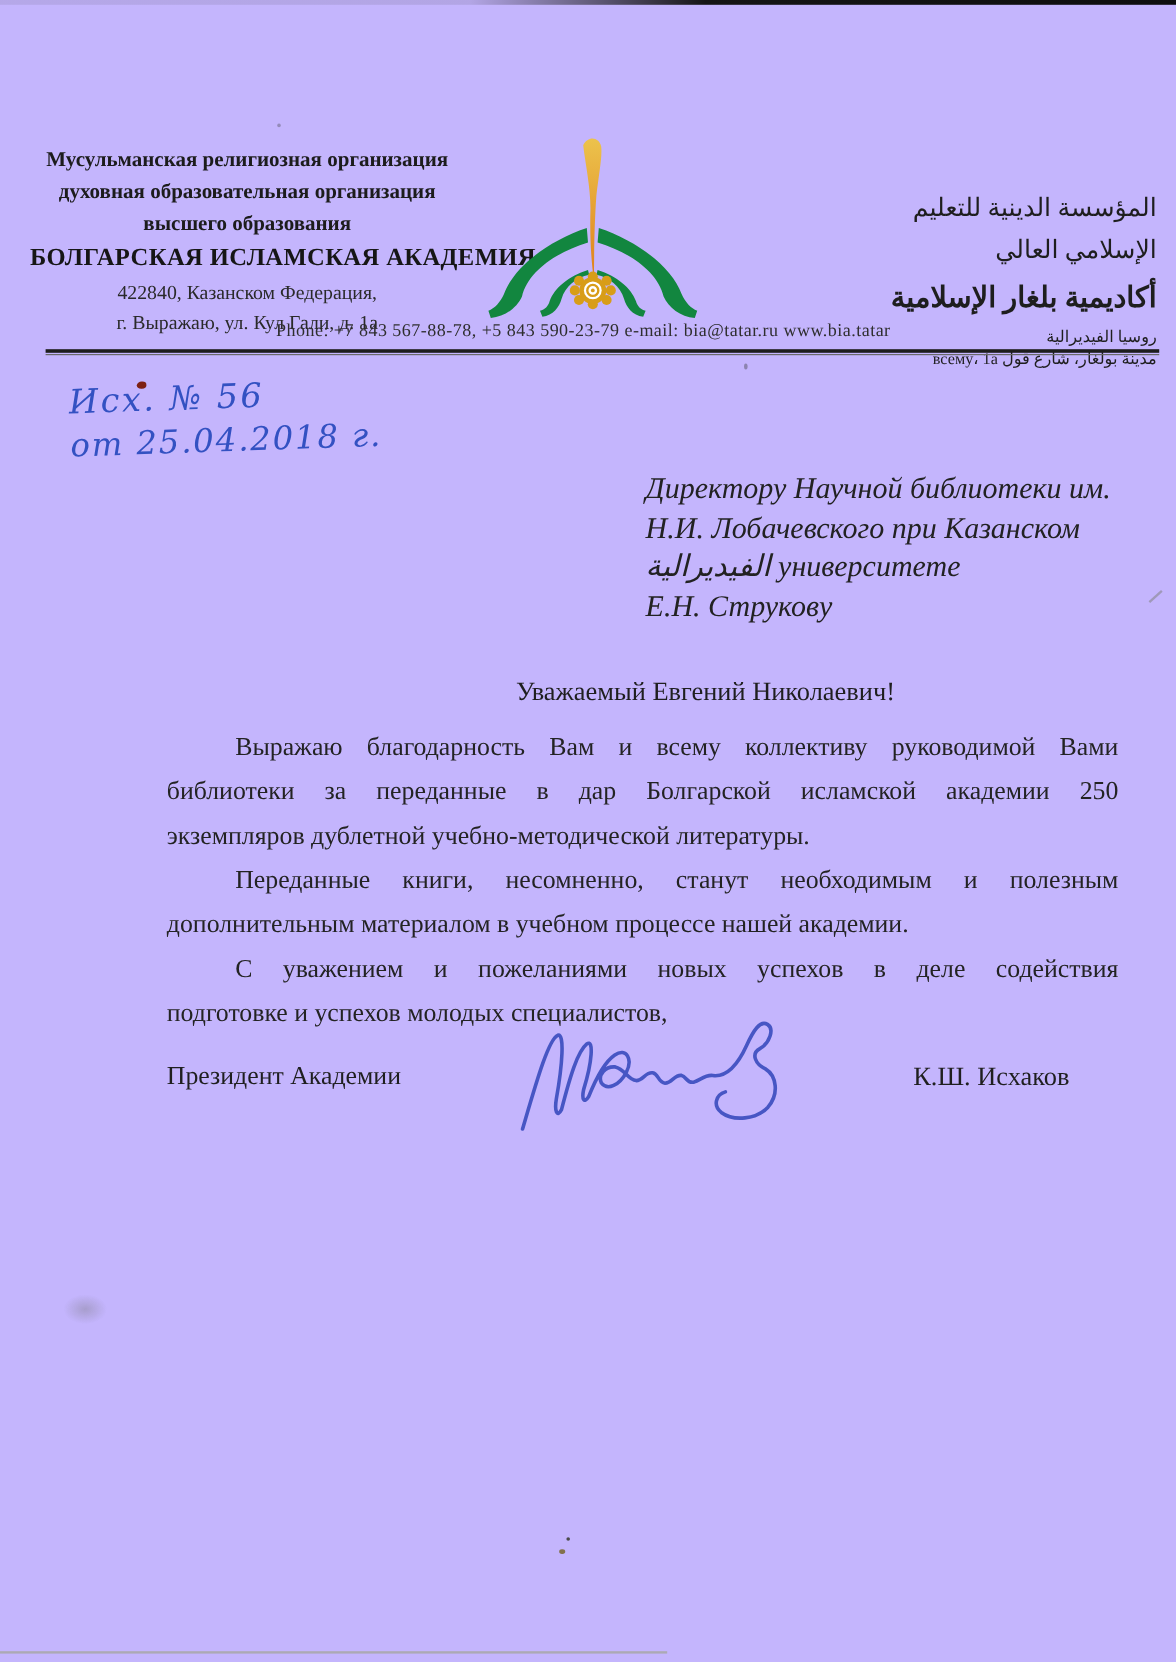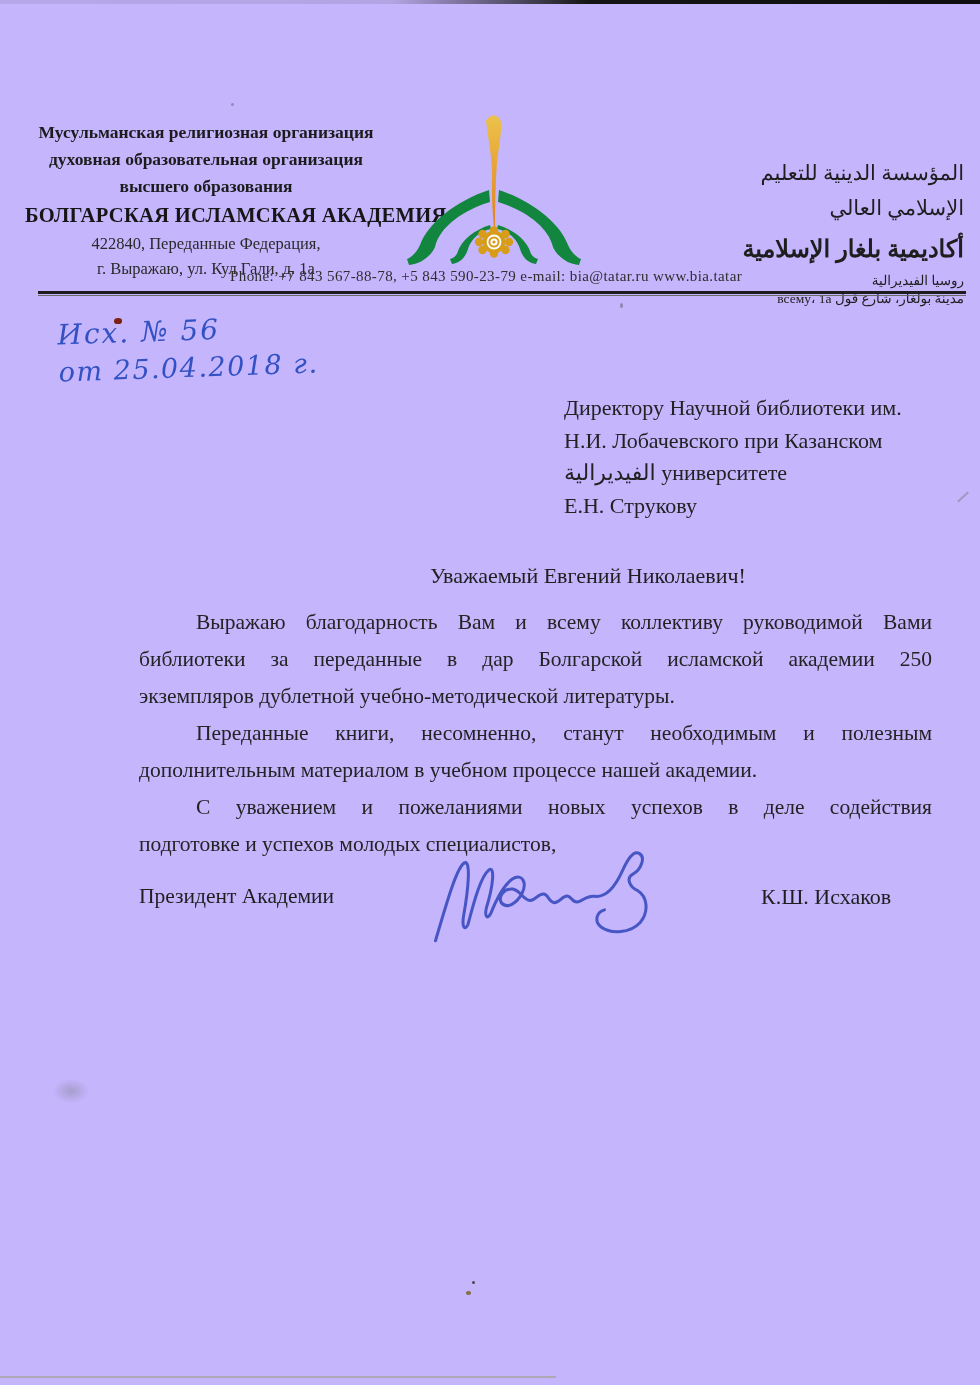--- a/index.html
+++ b/index.html
@@ -37,21 +37,21 @@
     font-size:15px;color:#2e2e2e;letter-spacing:.4px;white-space:nowrap;}
   .rule{position:absolute;left:38px;top:291px;width:928px;height:5px;
     border-top:3px solid #1d1d1d;border-bottom:1px solid #6a6a6a;box-sizing:border-box;}
   
   .refblock{position:absolute;left:58px;top:312px;transform:rotate(-2deg);
     font-family:"DejaVu Serif",serif;font-style:italic;
     color:var(--handwriting-ink,#3351c2);}
   .ref-line1{font-size:28px;line-height:38px;letter-spacing:2px;}
   .ref-line2{font-size:27px;line-height:36px;letter-spacing:1.5px;}
   
-  .addressee{position:absolute;left:564px;top:392px;font-size:22px;line-height:32.5px;color:#222;}
+  .addressee{position:absolute;left:538px;top:392px;font-size:25px;line-height:32.5px;color:#222;font-style:italic;}
   .addressee div{white-space:nowrap;}
   .salutation{position:absolute;left:430px;top:563px;font-size:22px;color:#1f1f1f;white-space:nowrap;}
   .bodytext{position:absolute;left:139px;top:604px;width:793px;font-size:21.5px;line-height:37px;color:#232323;}
   .bline{text-align:justify;}
   .bline.just{text-align-last:justify;}
   .bline.indent{text-indent:57px;}
   .sig-title{position:absolute;left:139px;top:884px;font-size:21.5px;color:#1f1f1f;white-space:nowrap;}
   .sig-name{position:absolute;left:761px;top:884px;font-size:22px;color:#1f1f1f;white-space:nowrap;}
   .sig-scribble{position:absolute;left:418px;top:843px;width:252px;height:108px;transform:rotate(-2deg);}
 </style>
@@ -67,21 +67,21 @@
   <div class="speck1"></div>
   <div class="speck2"></div>
   <div class="speck3"></div>
   <div class="speck4"></div>
 
   <div class="lh-left">
     <div class="lh-org">Мусульманская религиозная организация</div>
     <div class="lh-org">духовная образовательная организация</div>
     <div class="lh-org">высшего образования</div>
     <div class="lh-name">БОЛГАРСКАЯ ИСЛАМСКАЯ АКАДЕМИЯ</div>
-    <div class="lh-addr">422840, Переданные Федерация,</div>
+    <div class="lh-addr">422840, Казанском Федерация,</div>
     <div class="lh-addr">г. Выражаю, ул. Кул Гали, д. 1а</div>
   </div>
 
   <div class="logo-wrap">
     <svg width="176" height="164" viewBox="0 0 176 164" xmlns="http://www.w3.org/2000/svg">
       <defs>
         <linearGradient id="alifGrad" x1="0" y1="0" x2="0" y2="1">
           <stop offset="0" style="stop-color:var(--alif-top,#ecc24c)"></stop>
           <stop offset="1" style="stop-color:var(--alif-bottom,#df7f1a)"></stop>
         </linearGradient>

